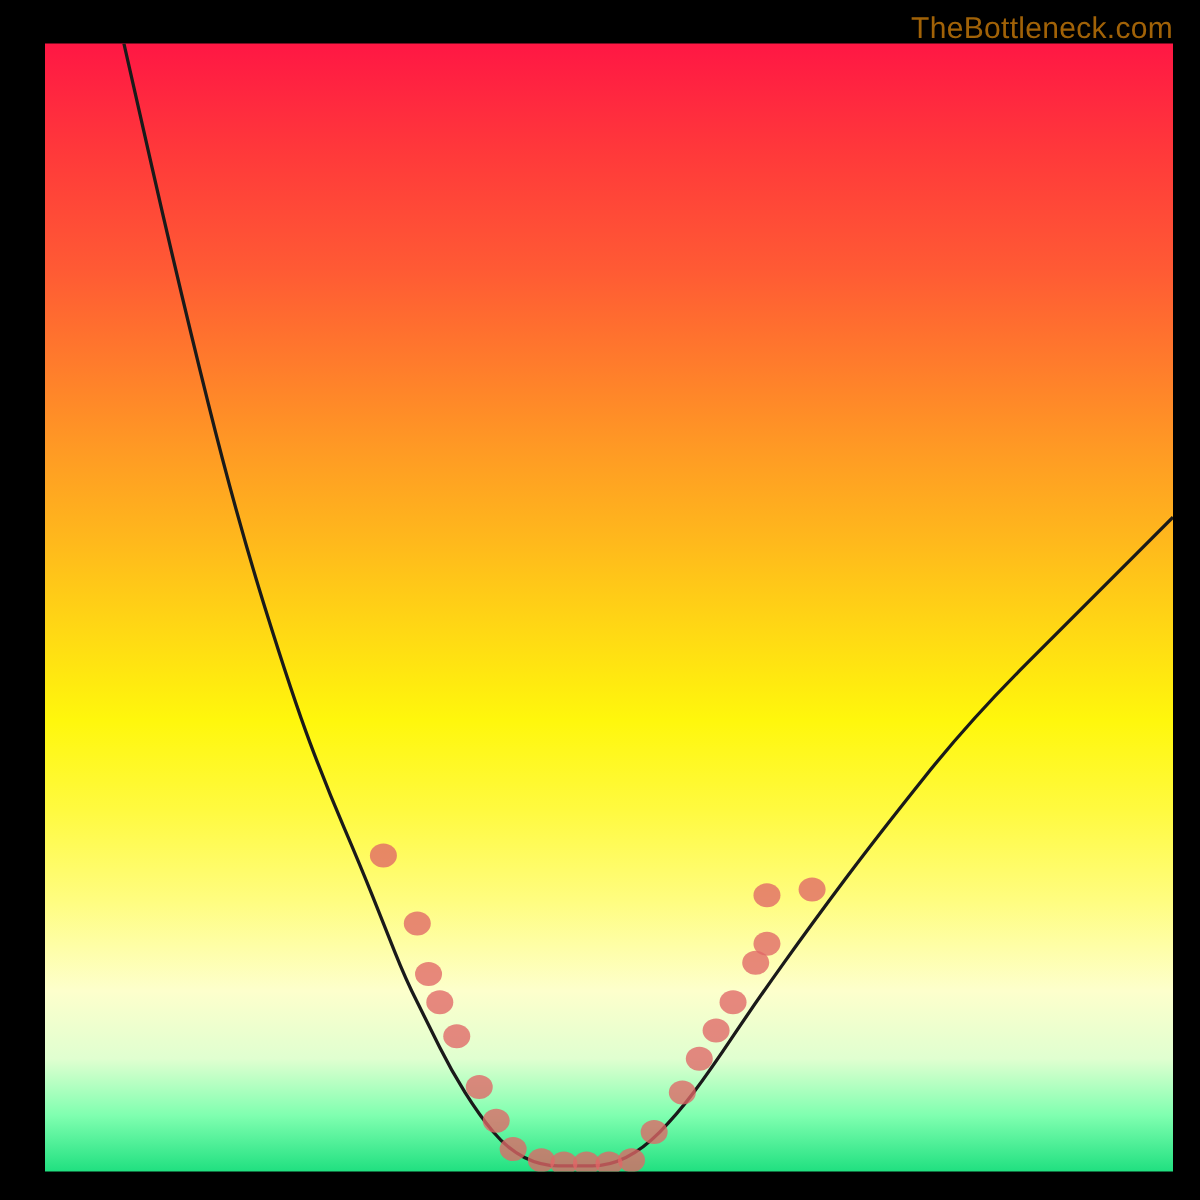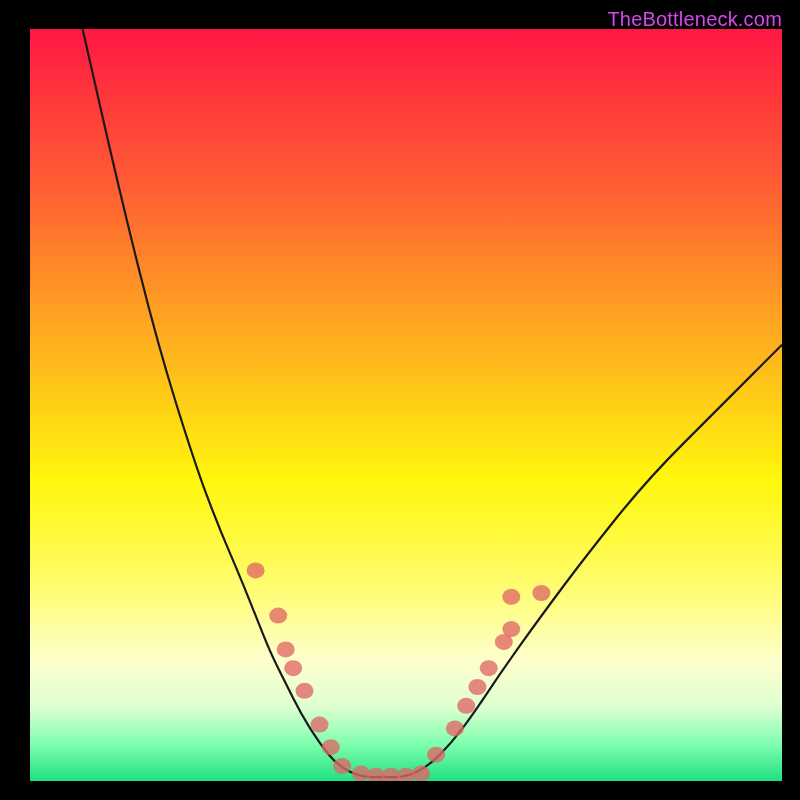--- a/index.html
+++ b/index.html
@@ -37,21 +37,21 @@
       #e0ffd0 90%,
       #80ffb0 95%,
       #20e080 100%
     );
     overflow: visible;
   }
   .watermark {
     position: absolute;
     top: 8px;
     right: 18px;
-    color: #d946ef;
+    color: #a16207;
     font-family: Arial, Helvetica, sans-serif;
     font-size: 20px;
     letter-spacing: 0.2px;
   }
   svg.curve {
     position: absolute;
     left: 0;
     top: 0;
     width: 752px;
     height: 752px;

